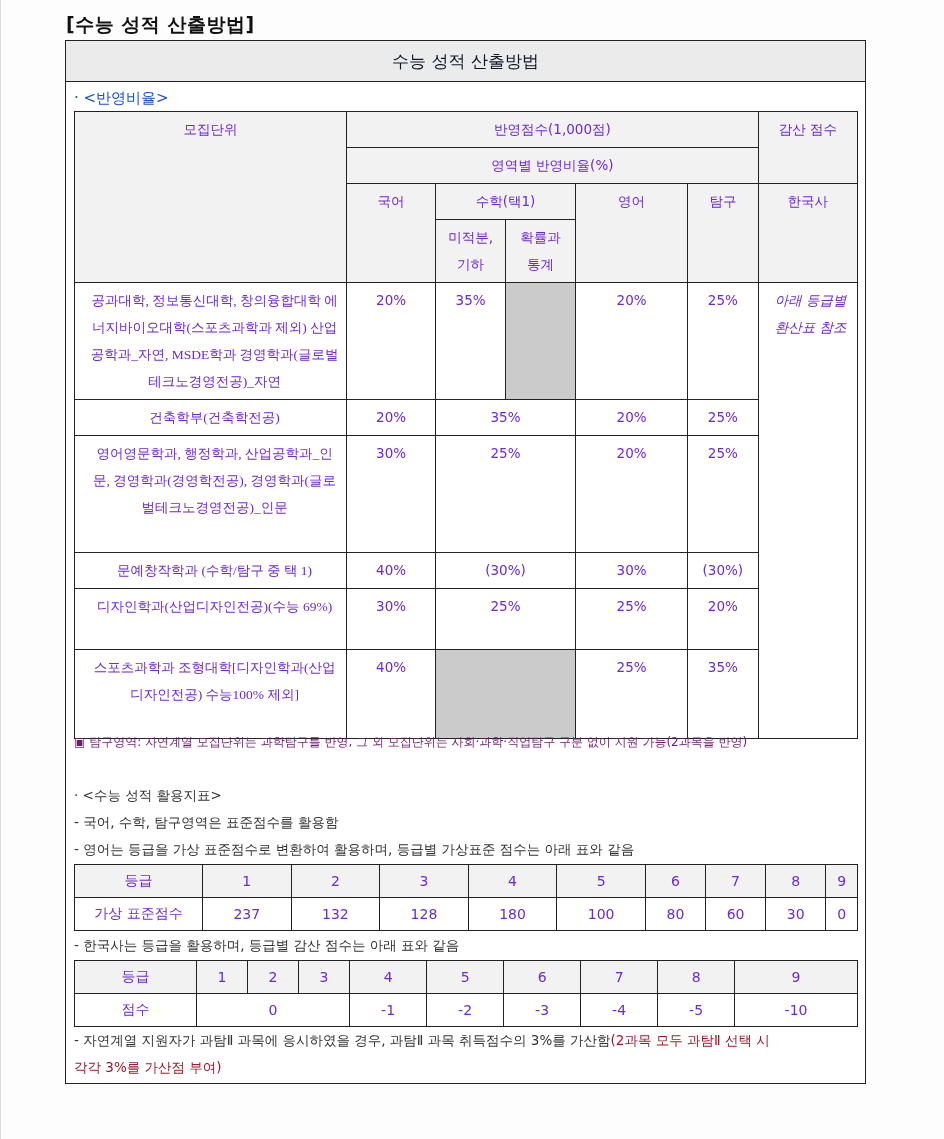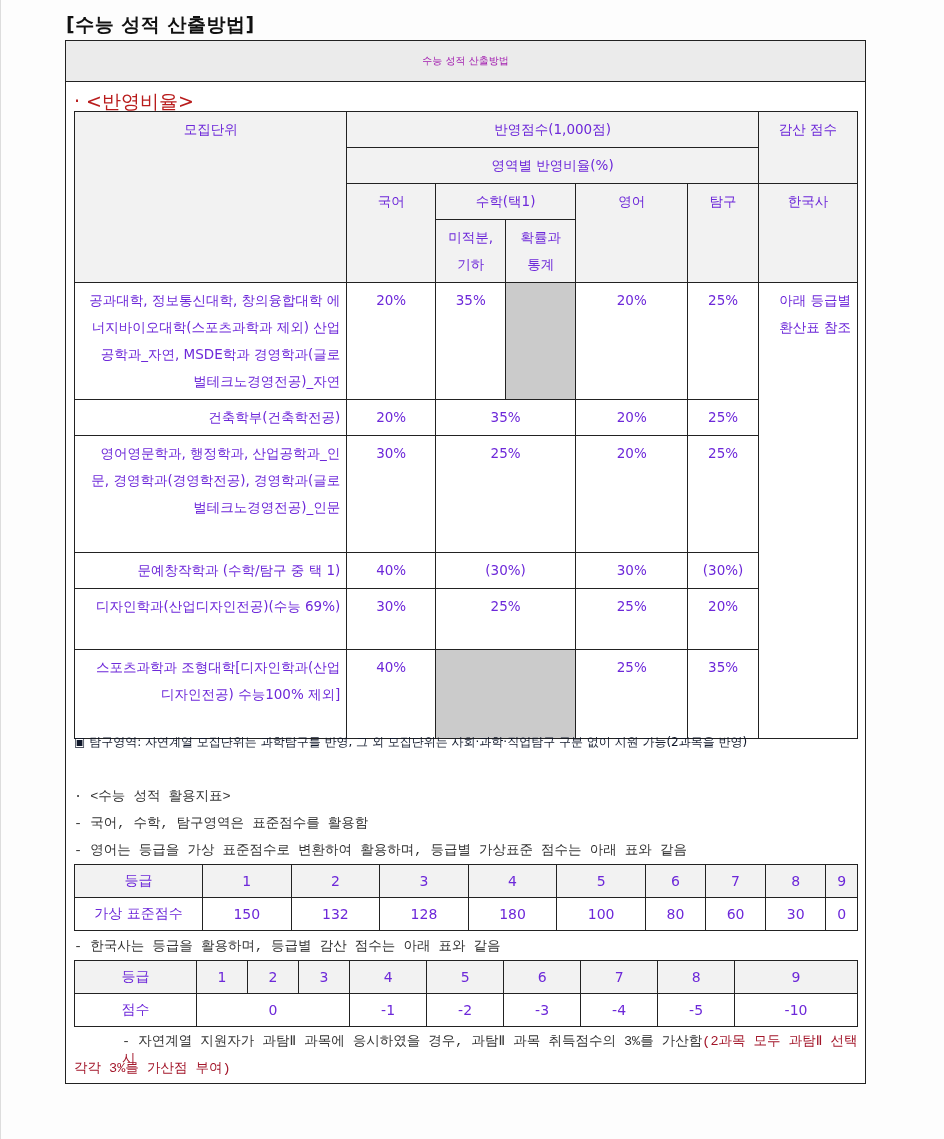--- a/index.html
+++ b/index.html
@@ -1,30 +1,30 @@
 <!DOCTYPE html>
 <html><head>
 <meta charset="utf-8">
 <style>
   html, body { margin:0; padding:0; background:#fdfdfd; }
   body { width:944px; height:1139px; position:relative; font-family:"DejaVu Sans", "Liberation Sans", sans-serif; color:#333; overflow:hidden; }
   .left-rule { position:absolute; left:0; top:0; width:1px; height:1139px; background:#ddd; }
   .page-title { position:absolute; left:66px; top:12px; font-size:19px; font-weight:bold; color:#111; letter-spacing:0.5px; }
   .box { position:absolute; left:65px; top:40px; width:801px; height:1044px; border:1px solid #222; box-sizing:border-box; background:#fff; }
-  .box-head { height:40px; background:#ebebeb; border-bottom:1px solid #222; display:flex; align-items:center; justify-content:center; font-size:10px; color:#a21caf; }
-  .sec-label { font-size:19px; color:#b91c1c; }
+  .box-head { height:40px; background:#ebebeb; border-bottom:1px solid #222; display:flex; align-items:center; justify-content:center; font-size:17px; color:#0f172a; }
+  .sec-label { font-size:15px; color:#1d4ed8; }
   table { border-collapse:collapse; font-size:13.5px; color:#6d28d9; }
   td, th { border:1px solid #222; font-weight:normal; }
   .grey { background:#cbcbcb; }
   .hdr { background:#f2f2f2; }
   .t-main { position:absolute; left:8px; top:70px; width:784px; }
   .t-main td { vertical-align:top; text-align:center; line-height:27px; padding:4px 6px; }
-  .t-main td.unit { text-align:right; padding-left:14px; }
-  .note { position:absolute; left:8px; font-size:12px; color:#0f172a; }
-  .line { position:absolute; left:8px; font-size:13.5px; color:#333;font-family:Liberation Mono, monospace; }
+  .t-main td.unit { text-align:center; padding-left:14px;font-family:Liberation Serif, serif; }
+  .note { position:absolute; left:8px; font-size:12px; color:#701a75; }
+  .line { position:absolute; left:8px; font-size:13.5px; color:#333; }
   .red { color:#a3162a; }
   .t-small { position:absolute; left:8px; width:784px;padding-left:8px; }
   .t-small td { text-align:center; height:32px; padding:0; font-size:14px; }
 </style>
 </head>
 <body>
 
 <div class="left-rule"></div>
 <div class="page-title">[수능 성적 산출방법]</div>
 
@@ -63,21 +63,21 @@
       <td class="hdr">확률과 통계</td>
     </tr>
 
     <tr style="height:117px">
       <td class="unit">공과대학, 정보통신대학, 창의융합대학 에너지바이오대학(스포츠과학과 제외) 산업공학과_자연, MSDE학과 경영학과(글로벌테크노경영전공)_자연</td>
       <td>20%</td>
       <td>35%</td>
       <td class="grey"></td>
       <td>20%</td>
       <td>25%</td>
-      <td rowspan="6" style="text-align:right;padding-left:8px;">아래 등급별 환산표 참조</td>
+      <td rowspan="6" style="text-align:left;padding-left:16px;font-style:italic;">아래 등급별 환산표 참조</td>
     </tr>
     <tr style="height:36px">
       <td class="unit">건축학부(건축학전공)</td>
       <td>20%</td>
       <td colspan="2">35%</td>
       <td>20%</td>
       <td>25%</td>
     </tr>
     <tr style="height:117px">
       <td class="unit">영어영문학과, 행정학과, 산업공학과_인문,     경영학과(경영학전공), 경영학과(글로벌테크노경영전공)_인문</td>
@@ -128,21 +128,21 @@
       <td class="hdr">3</td>
       <td class="hdr">4</td>
       <td class="hdr">5</td>
       <td class="hdr">6</td>
       <td class="hdr">7</td>
       <td class="hdr">8</td>
       <td class="hdr">9</td>
     </tr>
     <tr>
       <td>가상 표준점수</td>
-      <td>150</td>
+      <td>237</td>
       <td>132</td>
       <td>128</td>
       <td>180</td>
       <td>100</td>
       <td>80</td>
       <td>60</td>
       <td>30</td>
       <td>0</td>
     </tr>
   </tbody>
@@ -174,17 +174,17 @@
       <td>-1</td>
       <td>-2</td>
       <td>-3</td>
       <td>-4</td>
       <td>-5</td>
       <td>-10</td>
     </tr>
   </tbody>
     </table>
 
-  <div class="line" style="top:991px;margin-left:48px;">
+  <div class="line" style="top:991px;">
     <span>- 자연계열 지원자가 과탐Ⅱ 과목에 응시하였을 경우, 과탐Ⅱ 과목 취득점수의 3%를 가산함</span><span class="red">(2과목 모두 과탐Ⅱ 선택 시</span>
   </div>
   <div class="line red" style="top:1018px;">각각 3%를 가산점 부여)</div>
 </div>
 
 </body></html>

